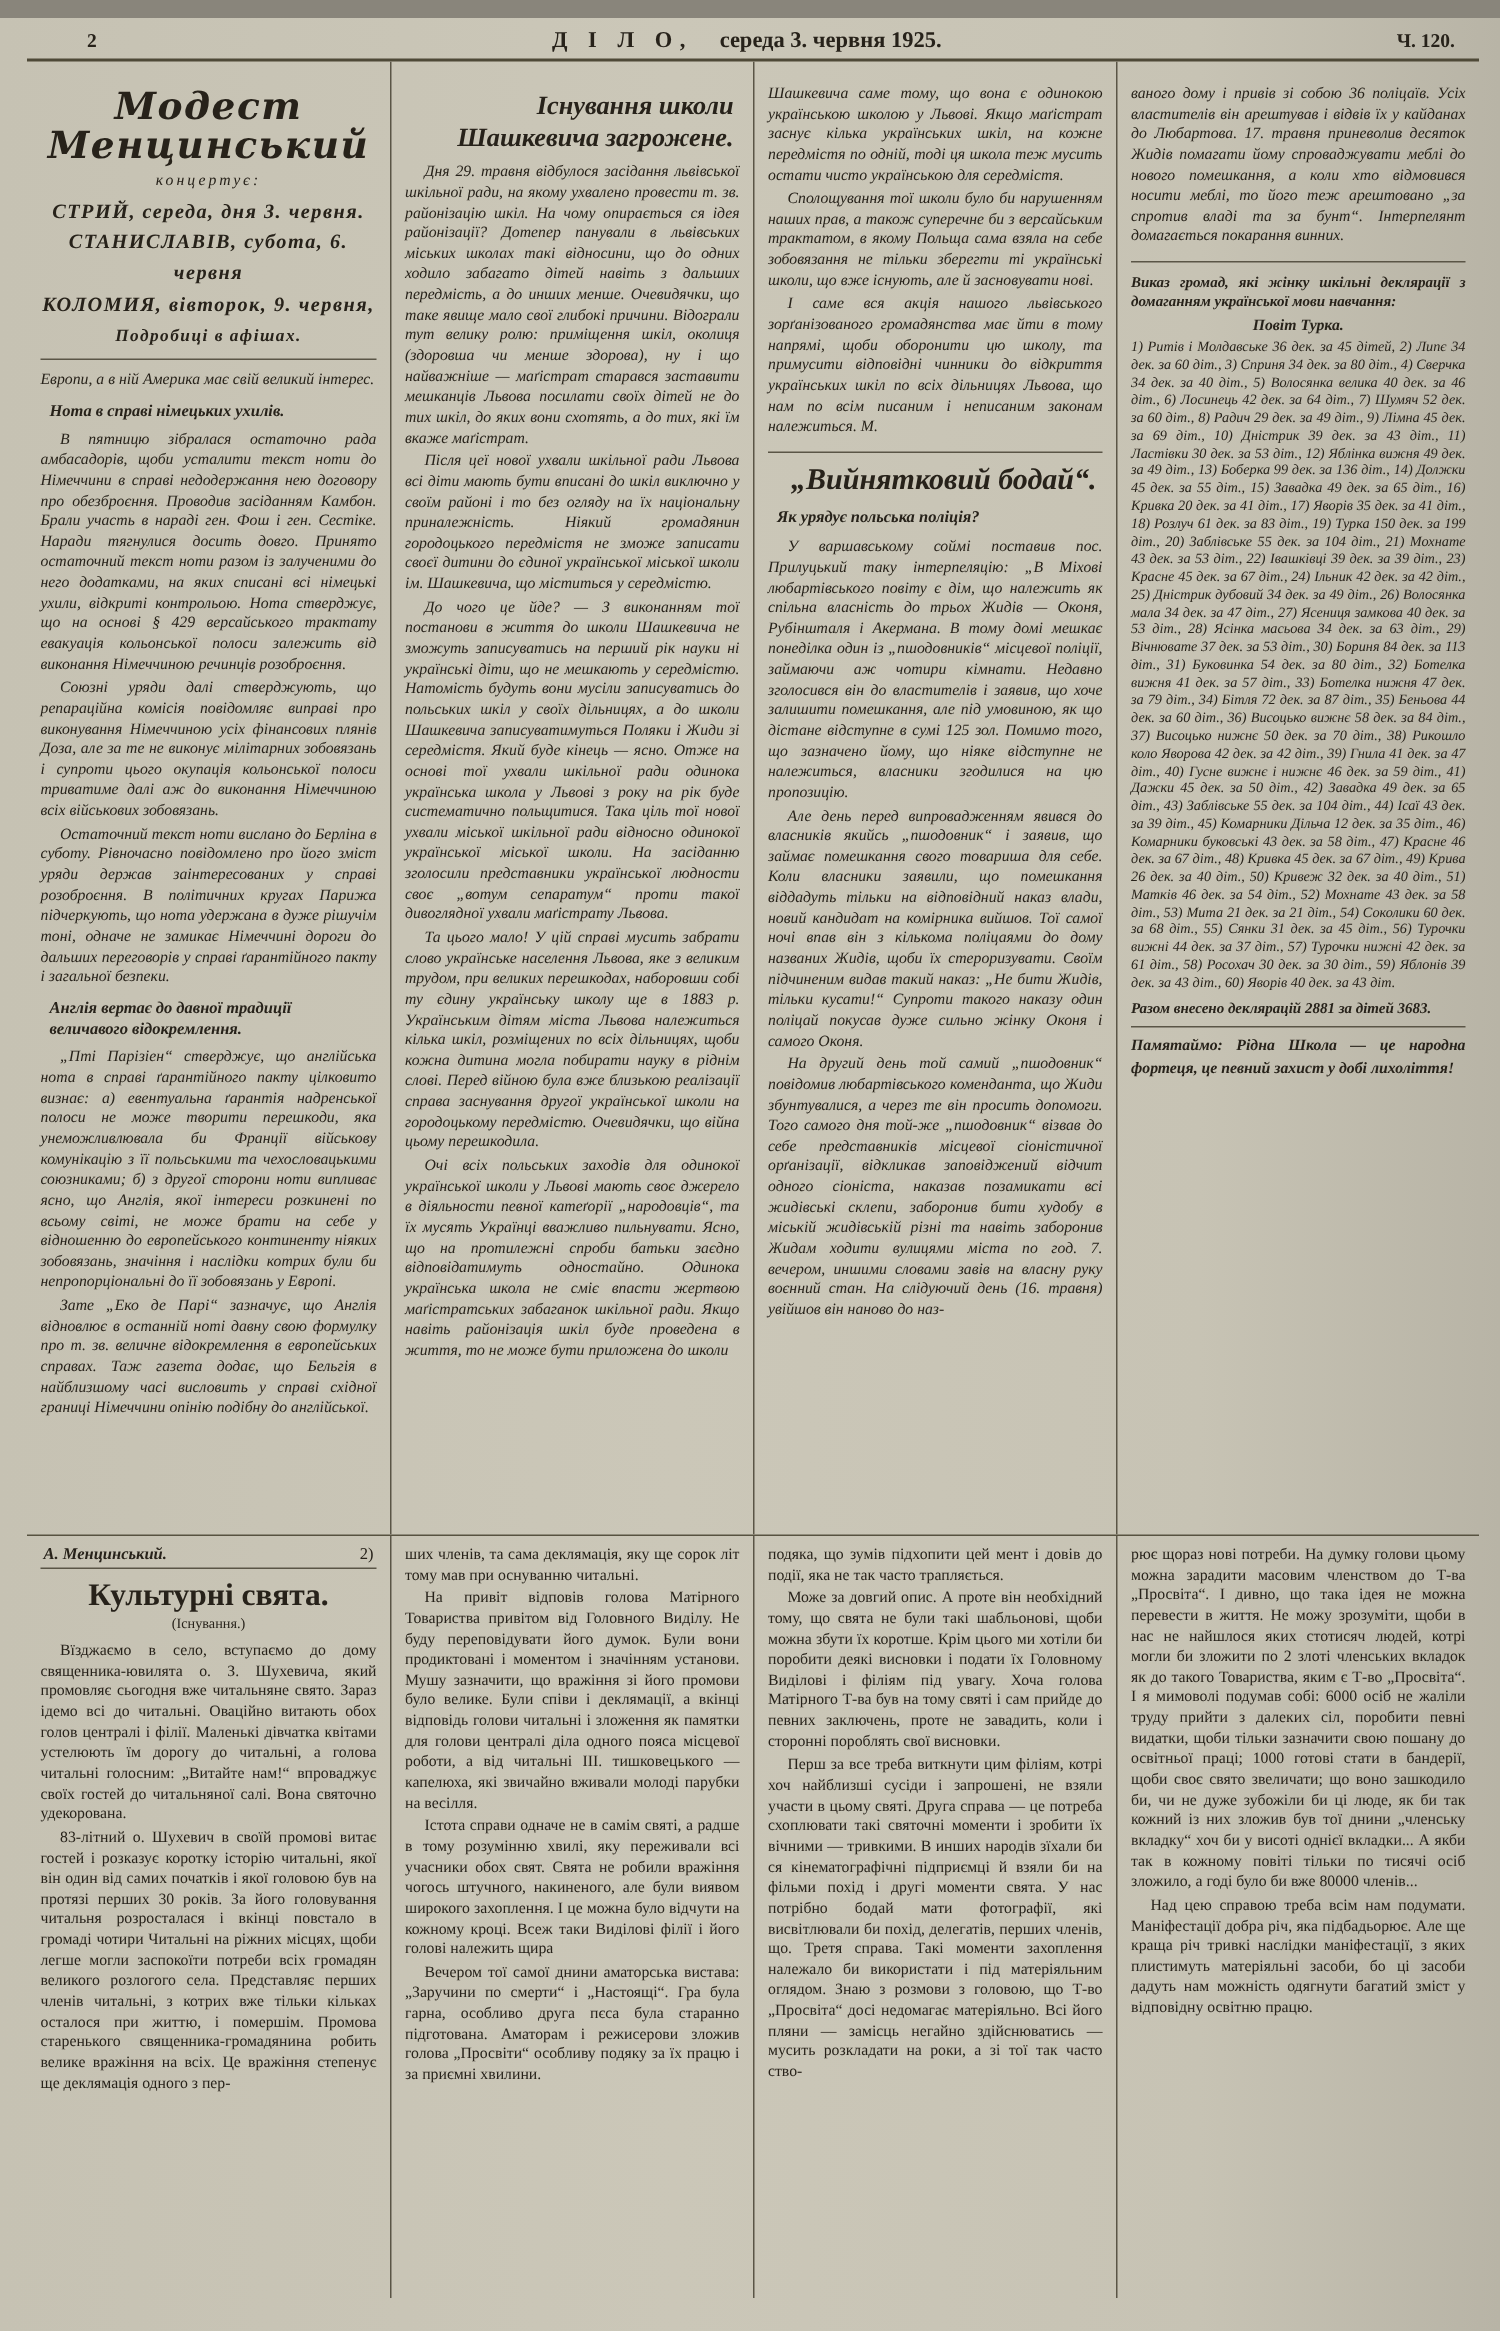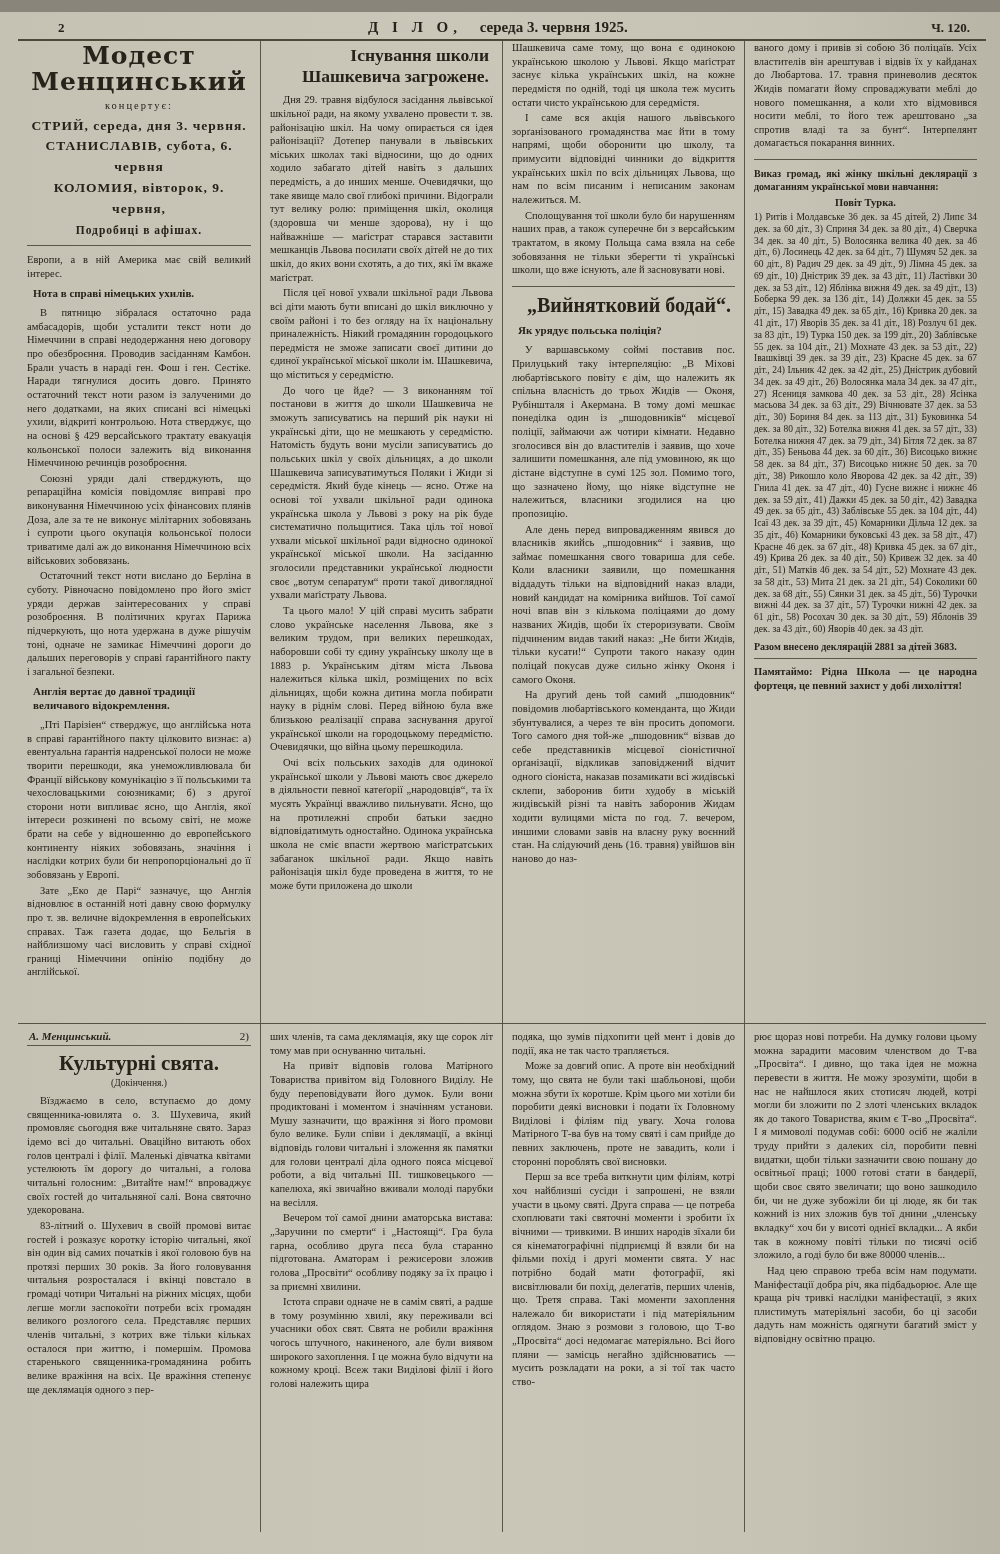--- a/index.html
+++ b/index.html
@@ -23,21 +23,21 @@
   }
   .pg { font-weight:bold; font-size:13px; }
   .mast-center { font-weight:bold; font-size:15px; }
   .mast-title { letter-spacing:5px; margin-right:14px; }
   .issue { font-weight:bold; font-size:13px; }
   .rule-strong { border-top:2px solid #4e4937; margin:0 0 0 0; }
   .rule { border-top:1px solid #575240; }
 
   
   .cols { display:grid; grid-template-columns:1fr 1fr 1fr 1fr; height:982px; overflow:hidden; }
-  .col { padding:0 9px 0 9px; overflow:hidden; }
+  .col { padding:15px 9px 0 9px; overflow:hidden;font-style:italic; }
   .col + .col { border-left:1px solid #5a5546; }
 
   .body { font-size:10.5px; line-height:1.3; text-align:justify; margin-bottom:2px; }
   .ind { text-indent:13px; }
   .fine { font-size:9.5px; line-height:1.24; }
 
   .subhead { font-weight:bold; font-size:11px; text-align:left; margin:7px 6px 5px; line-height:1.25; }
   .headline { font-weight:bold; text-align:right; line-height:1.18; margin:4px 4px 7px; }
   .headline.h17 { font-size:17.5px; }
   .headline.h19 { font-size:20px; }
@@ -106,22 +106,22 @@
       <h2 class="headline h17">Існування школи Шашкевича загрожене.</h2>
       <p class="body ind">Дня 29. травня відбулося засідання львівської шкільної ради, на якому ухвалено провести т. зв. районізацію шкіл. На чому опирається ся ідея районізації? Дотепер панували в львівських міських школах такі відносини, що до одних ходило забагато дітей навіть з дальших передмість, а до инших менше. Очевидячки, що таке явище мало свої глибокі причини. Відограли тут велику ролю: приміщення шкіл, околиця (здоровша чи менше здорова), ну і що найважніше — маґістрат старався заставити мешканців Львова посилати своїх дітей не до тих шкіл, до яких вони схотять, а до тих, які їм вкаже маґістрат.</p>
       <p class="body ind">Після цеї нової ухвали шкільної ради Львова всі діти мають бути вписані до шкіл виключно у своїм районі і то без огляду на їх національну приналежність. Ніякий громадянин городоцького передмістя не зможе записати своєї дитини до єдиної української міської школи ім. Шашкевича, що міститься у середмістю.</p>
       <p class="body ind">До чого це йде? — З виконанням тої постанови в життя до школи Шашкевича не зможуть записуватись на перший рік науки ні українські діти, що не мешкають у середмістю. Натомість будуть вони мусіли записуватись до польських шкіл у своїх дільницях, а до школи Шашкевича записуватимуться Поляки і Жиди зі середмістя. Який буде кінець — ясно. Отже на основі тої ухвали шкільної ради одинока українська школа у Львові з року на рік буде систематично польщитися. Така ціль тої нової ухвали міської шкільної ради відносно одинокої української міської школи. На засіданню зголосили представники української людности своє „вотум сепаратум“ проти такої дивоглядної ухвали маґістрату Львова.</p>
       <p class="body ind">Та цього мало! У цій справі мусить забрати слово українське населення Львова, яке з великим трудом, при великих перешкодах, наборовши собі ту єдину українську школу ще в 1883 р. Українським дітям міста Львова належиться кілька шкіл, розміщених по всіх дільницях, щоби кожна дитина могла побирати науку в ріднім слові. Перед війною була вже близькою реалізації справа заснування другої української школи на городоцькому передмістю. Очевидячки, що війна цьому перешкодила.</p>
       <p class="body ind">Очі всіх польських заходів для одинокої української школи у Львові мають своє джерело в діяльности певної катеґорії „народовців“, та їх мусять Українці вважливо пильнувати. Ясно, що на протилежні спроби батьки заєдно відповідатимуть одностайно. Одинока українська школа не сміє впасти жертвою маґістратських забаганок шкільної ради. Якщо навіть районізація шкіл буде проведена в життя, то не може бути приложена до школи</p>
     </section>
 
     <section class="col">
       <p class="body">Шашкевича саме тому, що вона є одинокою українською школою у Львові. Якщо маґістрат заснує кілька українських шкіл, на кожне передмістя по одній, тоді ця школа теж мусить остати чисто українською для середмістя.</p>
+      <p class="body ind">Сполощування тої школи було би нарушенням наших прав, а також суперечне би з версайським трактатом, в якому Польща сама взяла на себе зобовязання не тільки зберегти ті українські школи, що вже існують, але й засновувати нові.</p>
       <p class="body ind">І саме вся акція нашого львівського зорґанізованого громадянства має йти в тому напрямі, щоби оборонити цю школу, та примусити відповідні чинники до відкриття українських шкіл по всіх дільницях Львова, що нам по всім писаним і неписаним законам належиться.   М.</p>
-      <p class="body ind">Сполощування тої школи було би нарушенням наших прав, а також суперечне би з версайським трактатом, в якому Польща сама взяла на себе зобовязання не тільки зберегти ті українські школи, що вже існують, але й засновувати нові.</p>
       <div class="art-sep"></div>
       <h2 class="headline h19">„Вийнятковий бодай“.</h2>
       <div class="subhead">Як урядує польська поліція?</div>
       <p class="body ind">У варшавському соймі поставив пос. Прилуцький таку інтерпеляцію: „В Міхові любартівського повіту є дім, що належить як спільна власність до трьох Жидів — Оконя, Рубіншталя і Акермана. В тому домі мешкає понеділка один із „пшодовників“ місцевої поліції, займаючи аж чотири кімнати. Недавно зголосився він до властителів і заявив, що хоче залишити помешкання, але під умовиною, як що дістане відступне в сумі 125 зол. Помимо того, що зазначено йому, що ніяке відступне не належиться, власники згодилися на цю пропозицію.</p>
       <p class="body ind">Але день перед випровадженням явився до власників якийсь „пшодовник“ і заявив, що займає помешкання свого товариша для себе. Коли власники заявили, що помешкання віддадуть тільки на відповідний наказ влади, новий кандидат на комірника вийшов. Тої самої ночі впав він з кількома поліцаями до дому названих Жидів, щоби їх стероризувати. Своїм підчиненим видав такий наказ: „Не бити Жидів, тільки кусати!“ Супроти такого наказу один поліцай покусав дуже сильно жінку Оконя і самого Оконя.</p>
       <p class="body ind">На другий день той самий „пшодовник“ повідомив любартівського коменданта, що Жиди збунтувалися, а через те він просить допомоги. Того самого дня той-же „пшодовник“ візвав до себе представників місцевої сіоністичної орґанізації, відкликав заповіджений відчит одного сіоніста, наказав позамикати всі жидівські склепи, заборонив бити худобу в міській жидівській різні та навіть заборонив Жидам ходити вулицями міста по год. 7. вечером, иншими словами завів на власну руку воєнний стан. На слідуючий день (16. травня) увійшов він наново до наз-</p>
     </section>
 
     <section class="col">
       <p class="body">ваного дому і привів зі собою 36 поліцаїв. Усіх властителів він арештував і відвів їх у кайданах до Любартова. 17. травня приневолив десяток Жидів помагати йому спроваджувати меблі до нового помешкання, а коли хто відмовився носити меблі, то його теж арештовано „за спротив владі та за бунт“. Інтерпелянт домагається покарання винних.</p>
@@ -138,30 +138,30 @@
   <div class="rule"></div>
 
   <section class="bottom">
 
     <div class="bcol">
       <div class="byline-row">
         <span class="byline">А. Менцинський.</span>
         <span class="part-no">2)</span>
       </div>
       <h2 class="b-headline">Культурні свята.</h2>
-      <div class="b-note">(Докінчення.)</div>
+      <div class="b-note">(Існування.)</div>
       <p class="body ind">Вїзджаємо в село, вступаємо до дому священника-ювилята о. З. Шухевича, який промовляє сьогодня вже читальняне свято. Зараз ідемо всі до читальні. Оваційно витають обох голов централі і філії. Маленькі дівчатка квітами устелюють їм дорогу до читальні, а голова читальні голосним: „Витайте нам!“ впроваджує своїх гостей до читальняної салі. Вона святочно удекорована.</p>
       <p class="body ind">83-літний о. Шухевич в своїй промові витає гостей і розказує коротку історію читальні, якої він один від самих початків і якої головою був на протязі перших 30 років. За його головування читальня розросталася і вкінці повстало в громаді чотири Читальні на ріжних місцях, щоби легше могли заспокоїти потреби всіх громадян великого розлогого села. Представляє перших членів читальні, з котрих вже тільки кільках осталося при життю, і помершім. Промова старенького священника-громадянина робить велике вражіння на всіх. Це вражіння степенує ще деклямація одного з пер-</p>
     </div>
 
     <div class="bcol">
       <p class="body">ших членів, та сама деклямація, яку ще сорок літ тому мав при оснуванню читальні.</p>
       <p class="body ind">На привіт відповів голова Матірного Товариства привітом від Головного Виділу. Не буду переповідувати його думок. Були вони продиктовані і моментом і значінням установи. Мушу зазначити, що вражіння зі його промови було велике. Були співи і деклямації, а вкінці відповідь голови читальні і зложення як памятки для голови централі діла одного пояса місцевої роботи, а від читальні III. тишковецького — капелюха, які звичайно вживали молоді парубки на весілля.</p>
+      <p class="body ind">Істота справи одначе не в самім святі, а радше в тому розумінню хвилі, яку переживали всі учасники обох свят. Свята не робили вражіння чогось штучного, накиненого, але були виявом широкого захоплення. І це можна було відчути на кожному кроці. Всеж таки Виділові філії і його голові належить щира</p>
       <p class="body ind">Вечером тої самої днини аматорська вистава: „Заручини по смерти“ і „Настоящі“. Гра була гарна, особливо друга пєса була старанно підготована. Аматорам і режисерови зложив голова „Просвіти“ особливу подяку за їх працю і за приємні хвилини.</p>
-      <p class="body ind">Істота справи одначе не в самім святі, а радше в тому розумінню хвилі, яку переживали всі учасники обох свят. Свята не робили вражіння чогось штучного, накиненого, але були виявом широкого захоплення. І це можна було відчути на кожному кроці. Всеж таки Виділові філії і його голові належить щира</p>
     </div>
 
     <div class="bcol">
       <p class="body">подяка, що зумів підхопити цей мент і довів до події, яка не так часто трапляється.</p>
       <p class="body ind">Може за довгий опис. А проте він необхідний тому, що свята не були такі шабльонові, щоби можна збути їх коротше. Крім цього ми хотіли би поробити деякі висновки і подати їх Головному Виділові і філіям під увагу. Хоча голова Матірного Т-ва був на тому святі і сам прийде до певних заключень, проте не завадить, коли і сторонні пороблять свої висновки.</p>
       <p class="body ind">Перш за все треба виткнути цим філіям, котрі хоч найблизші сусіди і запрошені, не взяли участи в цьому святі. Друга справа — це потреба схоплювати такі святочні моменти і зробити їх вічними — тривкими. В инших народів зїхали би ся кінематографічні підприємці й взяли би на фільми похід і другі моменти свята. У нас потрібно бодай мати фотографії, які висвітлювали би похід, делегатів, перших членів, що. Третя справа. Такі моменти захоплення належало би використати і під матеріяльним оглядом. Знаю з розмови з головою, що Т-во „Просвіта“ досі недомагає матеріяльно. Всі його пляни — замісць негайно здійснюватись — мусить розкладати на роки, а зі тої так часто ство-</p>
     </div>
 
     <div class="bcol">
       <p class="body">рює щораз нові потреби. На думку голови цьому можна зарадити масовим членством до Т-ва „Просвіта“. І дивно, що така ідея не можна перевести в життя. Не можу зрозуміти, щоби в нас не найшлося яких стотисяч людей, котрі могли би зложити по 2 злоті членських вкладок як до такого Товариства, яким є Т-во „Просвіта“. І я мимоволі подумав собі: 6000 осіб не жаліли труду прийти з далеких сіл, поробити певні видатки, щоби тільки зазначити свою пошану до освітньої праці; 1000 готові стати в бандерії, щоби своє свято звеличати; що воно зашкодило би, чи не дуже зубожіли би ці люде, як би так кожний із них зложив був тої днини „членську вкладку“ хоч би у висоті однієї вкладки... А якби так в кожному повіті тільки по тисячі осіб зложило, а годі було би вже 80000 членів...</p>

